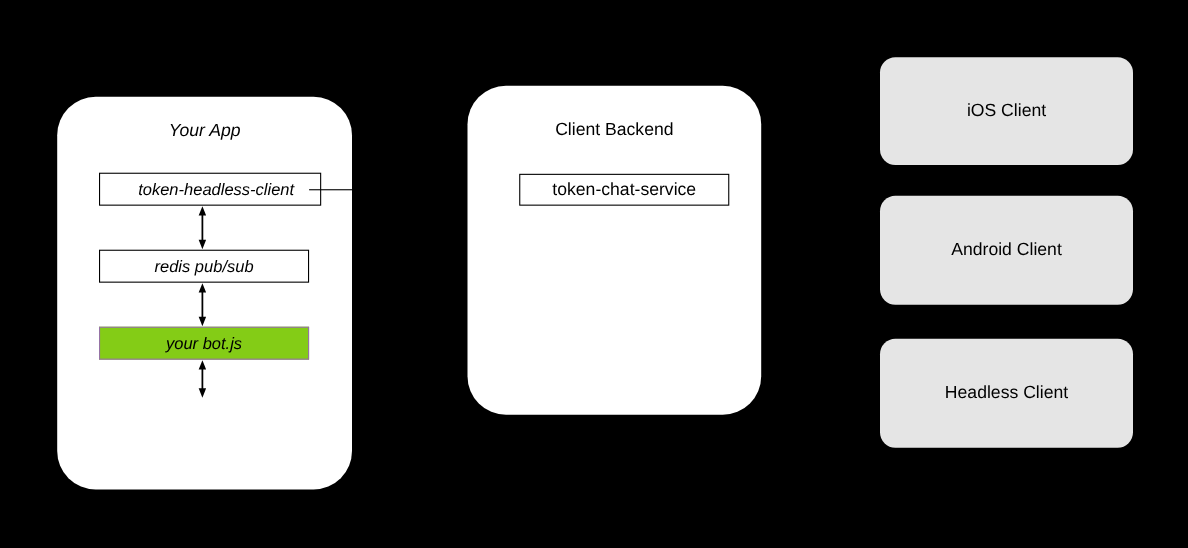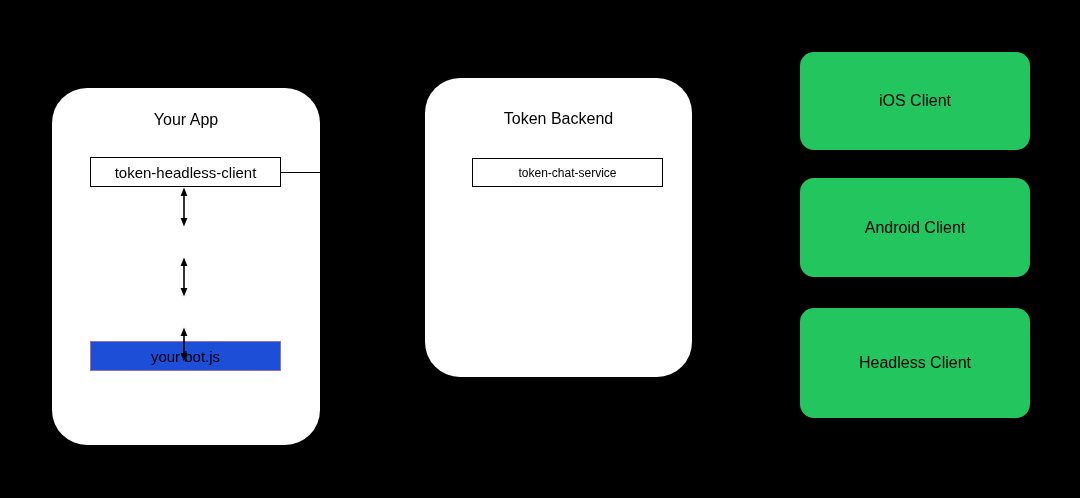--- a/index.html
+++ b/index.html
@@ -17,54 +17,54 @@
     background: #ffffff;
     border-radius: 35px;
   }
   .container-title {
     position: absolute;
     width: 100%;
     text-align: center;
     font-size: 16px;
     color: #000000;
   }
-  #your-app   { left: 52px;  top: 88px; width: 268px; height: 357px; }
+  #your-app   { left: 52px;  top: 88px; width: 268px; height: 357px; font-style: italic; }
   #your-app .container-title { top: 23px; }
   #token-backend { left: 425px; top: 78px; width: 267px; height: 299px; }
   #token-backend .container-title { top: 32px; }
 
   .node {
     position: absolute;
     left: 38px;
     width: 189px;
     height: 28px;
     background: #ffffff;
     border: 1px solid #000000;
     display: flex;
     align-items: center;
     justify-content: center;
     font-size: 15px;
   }
-  .node.n0 { top: 69px; }
+  .node.n0 { top: 69px; padding-left: 11px; }
   .node.n1 { top: 139px; }
   .node.n2 { top: 209px; }
   .node.n3 { top: 274px; }
-  .node.highlight { background: #1d4ed8; border-color: #9673a6; margin-top: 44px; }
+  .node.highlight { background: #84cc16; border-color: #9673a6; }
 
   .service {
     position: absolute;
     left: 47px;
     width: 189px;
     height: 27px;
     background: #ffffff;
     border: 1px solid #000000;
     display: flex;
     align-items: center;
     justify-content: center;
-    font-size: 12px;
+    font-size: 16px;
   }
   .service.s0 { top: 80px; }
   .service.s1 { top: 120px; }
   .service.s2 { top: 160px; }
   .service.s3 { top: 200px; }
 
   .varrow { position: absolute; left: 126px; }
   .varrow.a0 { top: 99px; }
   .varrow.a1 { top: 169px; }
   .varrow.a2 { top: 239px; }
@@ -77,41 +77,44 @@
     left: 229px;
     width: 39px;
     height: 0;
     border-top: 1px solid #000000;
   }
 
   .client {
     position: absolute;
     left: 800px;
     width: 230px;
-    background: #22c55e;
+    background: #e5e5e5;
     border-radius: 14px;
     display: flex;
     align-items: center;
     justify-content: center;
     font-size: 16px;
   }
   .client.c0 { top: 52px;  height: 98px; }
   .client.c1 { top: 178px; height: 99px; }
-  .client.c2 { top: 308px; height: 110px; }
+  .client.c2 { top: 308px; height: 99px; }
 </style>
 </head>
 <body>
 
 <div class="canvas">
 
   <div class="container" id="your-app">
     <div class="container-title">Your App</div>
 
     <div class="node n0">
       <span>token-headless-client</span>
+    </div>
+    <div class="node n1">
+      <span>redis pub/sub</span>
     </div>
     <div class="node n2 highlight">
       <span>your bot.js</span>
     </div>
 
     <svg class="varrow a0" width="12" height="40">
       <line x1="6" y1="8" x2="6" y2="32"></line>
       <polygon points="6,0.5 2.6,9 9.4,9"></polygon>
       <polygon points="6,39.5 2.6,31 9.4,31"></polygon>
     </svg>
@@ -123,21 +126,21 @@
     <svg class="varrow a2" width="12" height="35">
       <line x1="6" y1="8" x2="6" y2="27"></line>
       <polygon points="6,0.5 2.6,9 9.4,9"></polygon>
       <polygon points="6,34.5 2.6,26 9.4,26"></polygon>
     </svg>
 
     <div class="connector"></div>
   </div>
 
   <div class="container" id="token-backend">
-    <div class="container-title">Token Backend</div>
+    <div class="container-title">Client Backend</div>
 
     <div class="service s0">
       <span>token-chat-service</span>
     </div>
   </div>
 
   <div class="client c0">
     <span>iOS Client</span>
   </div>
   <div class="client c1">

